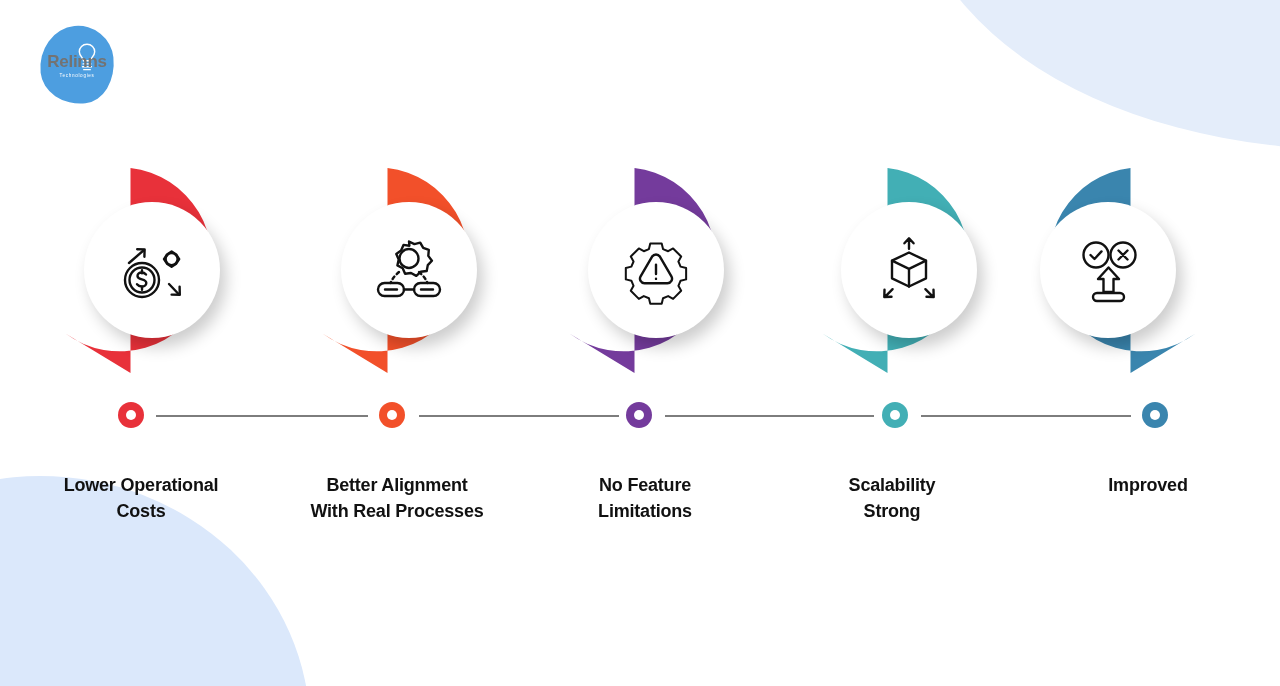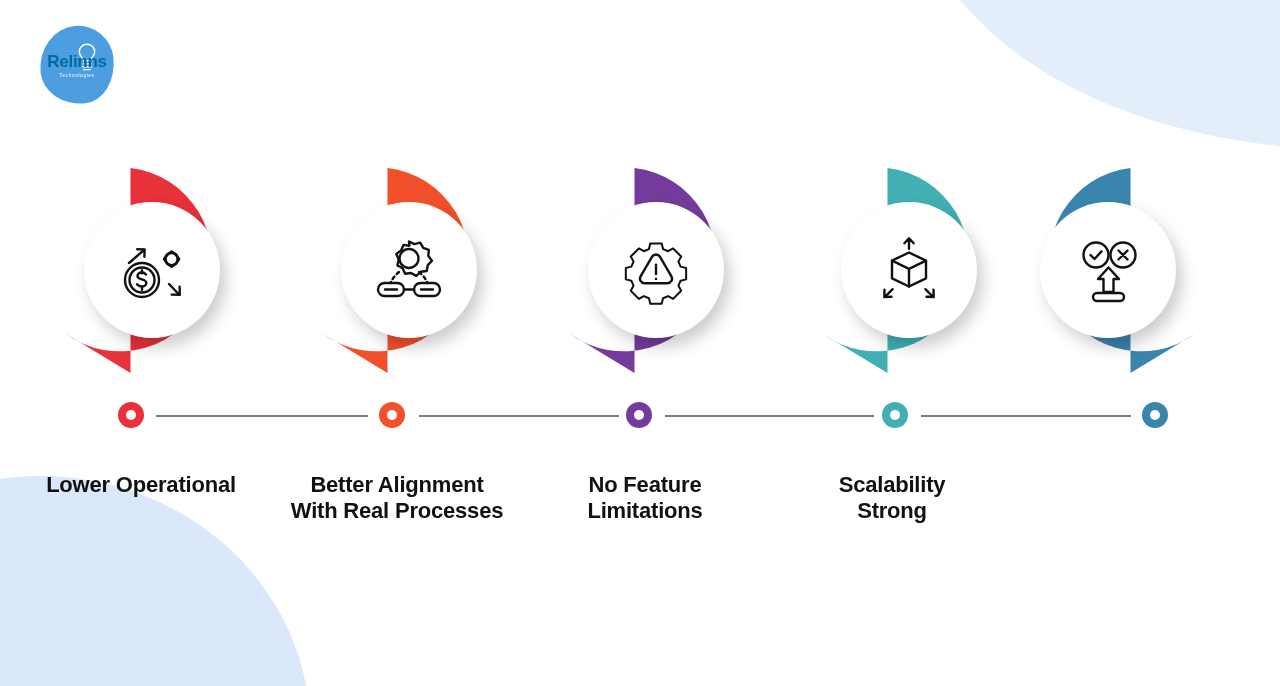--- a/index.html
+++ b/index.html
@@ -64,21 +64,21 @@
     inset: 0;
     display: flex;
     flex-direction: column;
     align-items: center;
     justify-content: center;
   }
   .logo-word {
     position: relative;
     font-size: 17px;
     font-weight: bold;
-    color: #0369a1;
+    color: #737373;
     letter-spacing: -0.3px;
     line-height: 1;
     z-index: 2;
   }
   .logo-sub {
     position: relative;
     font-size: 4.6px;
     color: #ffffff;
     letter-spacing: 0.7px;
     margin-top: 3px;
@@ -169,21 +169,21 @@
     left: 0;
     top: 472px;
     width: 1280px;
     height: 70px;
   }
   .label {
     position: absolute;
     top: 0;
     width: 250px;
     text-align: center;
-    font-size: 22px;
+    font-size: 18px;
     font-weight: bold;
     color: #111111;
     line-height: 26px;
     letter-spacing: -0.2px;
   }
 </style>
 </head>
 <body>
 
 <div id="stage">
@@ -328,30 +328,32 @@
         <i></i>
       </div>
     <div class="tl-dot" style="left:1142px; background:#3a85ae;">
         <i></i>
       </div>
   </div>
 
   <div class="labels">
     <div class="label" style="left:16px">
       <div>Lower Operational</div>
+      <div>Costs</div>
     </div>
     <div class="label" style="left:520px">
       <div>No Feature</div>
       <div>Limitations</div>
     </div>
     <div class="label" style="left:272px">
       <div>Better Alignment</div>
       <div>With Real Processes</div>
     </div>
     <div class="label" style="left:767px">
       <div>Scalability</div>
       <div>Strong</div>
     </div>
     <div class="label" style="left:1023px">
+      <div>Improved</div>
     </div>
   </div>
 
 </div>
 
 </body></html>

